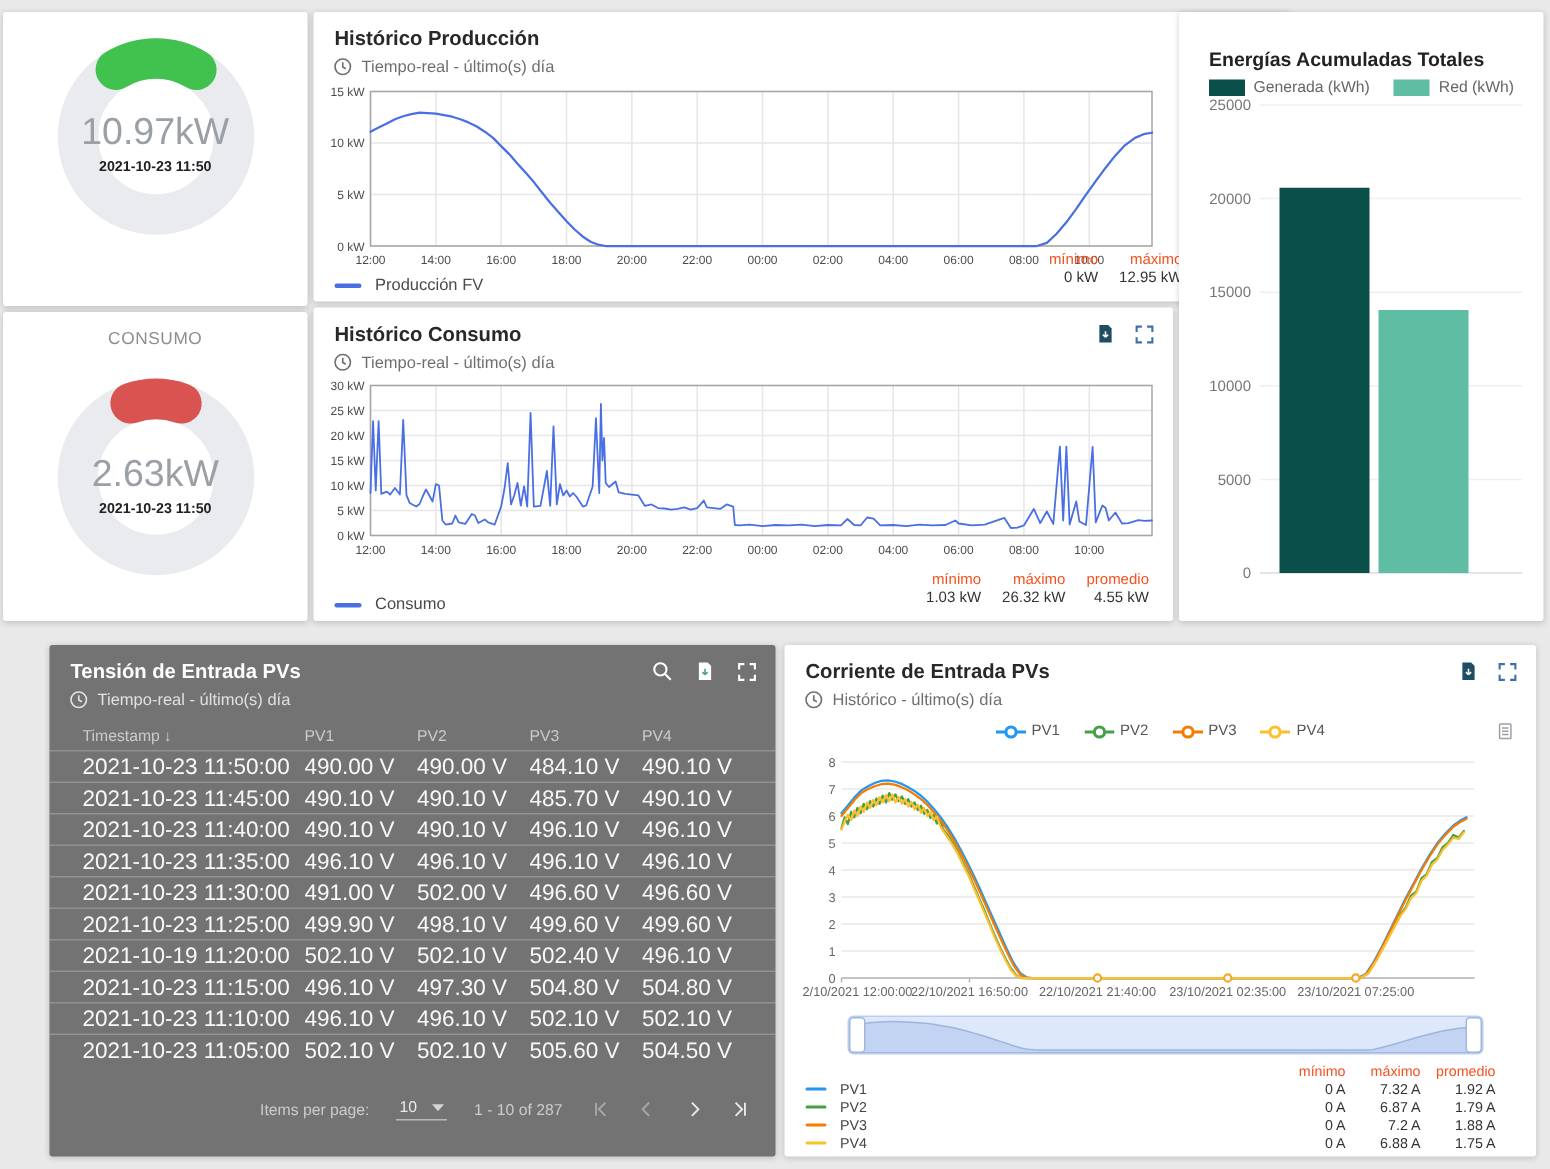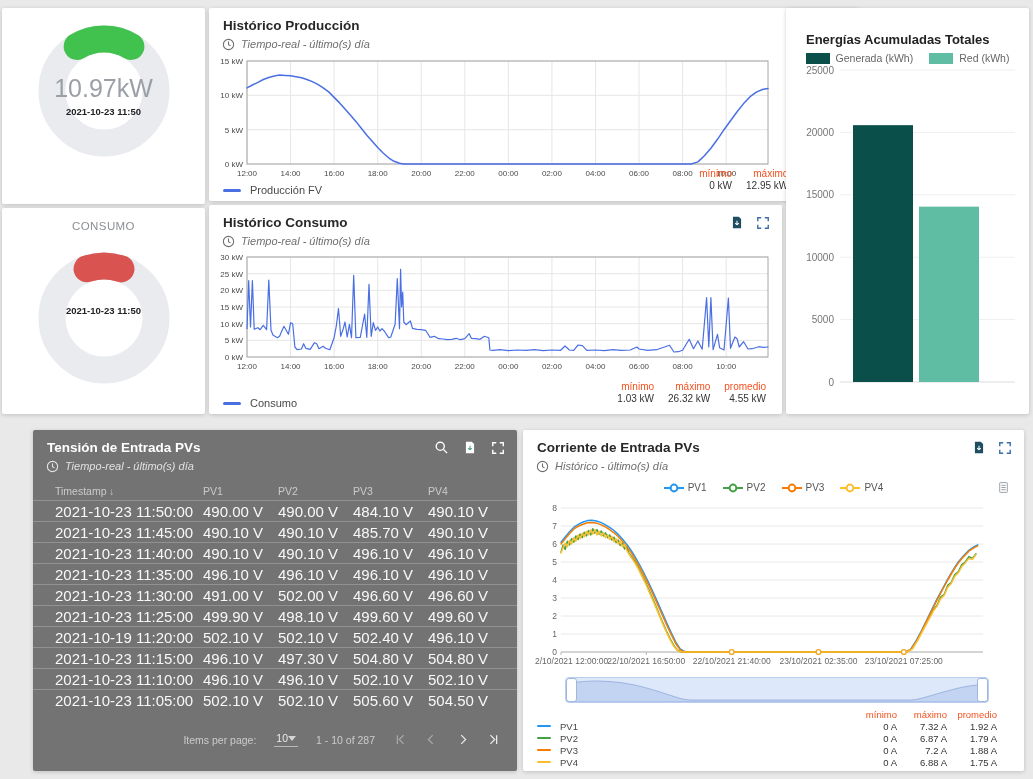--- a/index.html
+++ b/index.html
@@ -7,21 +7,21 @@
           font-family:"Liberation Sans", sans-serif;}
   .card{position:absolute;background:#fff;border-radius:2px;box-shadow:0 1px 4px rgba(0,0,0,.18);}
   
   .gauge-title{text-align:center;padding-top:12px;font-size:11.5px;letter-spacing:.4px;color:#8a8f94;}
   .gauge-wrap{position:relative;width:150px;margin:8px auto 0;}
   .gauge-center{position:absolute;left:0;right:0;top:0;text-align:center;}
   .gauge-value{font-size:25px;color:#9aa0a6;}
   .gauge-ts{font-size:9.5px;font-weight:bold;color:#202124;margin-top:3px;}
   
   .w-title{position:absolute;left:14px;top:10px;font-size:13.5px;font-weight:bold;color:#282828;}
-  .w-sub{position:absolute;left:13px;top:30px;display:flex;gap:6px;font-size:11px;color:#6f6f6f;font-style:italic;}
+  .w-sub{position:absolute;left:13px;top:30px;display:flex;align-items:center;gap:6px;font-size:11px;color:#6f6f6f;}
   .w-actions{position:absolute;right:12px;top:10px;display:flex;gap:12px;align-items:center;}
   .ic{display:inline-block;line-height:0;}
   
   .stats{position:absolute;display:grid;grid-template-columns:auto auto auto;column-gap:14px;row-gap:1px;text-align:right;}
   .stat-label{font-size:10px;color:#f4511e;}
   .stat-value{font-size:10px;color:#333;}
   .legend-line{position:absolute;display:flex;align-items:center;gap:9px;font-size:11px;color:#4a4a4a;}
   .dash{width:18px;height:3px;border-radius:2px;}
   
   .en-title{position:absolute;left:20px;top:24px;font-size:13px;font-weight:bold;color:#222;}
@@ -31,21 +31,21 @@
   
   .teal{background:#737373;color:#fff;}
   .teal .w-title{color:#fff;}
   .teal .w-sub{color:rgba(255,255,255,.78);}
   .t-head,.t-row{display:flex;padding:0 0 0 22px;align-items:center;}
   .t-head{height:18px;font-size:10.5px;color:rgba(255,255,255,.62);}
   .t-row{height:20px;font-size:15px;color:rgba(255,255,255,.95);border-top:1px solid rgba(255,255,255,.22);}
   .t-c0{width:148px;} .t-c{width:75px;} .t-c:last-child{width:70px;}
   .pagination{position:absolute;right:16px;top:302px;display:flex;align-items:center;gap:18px;
               font-size:10.5px;color:rgba(255,255,255,.62);}
-  .pp-select{display:inline-flex;align-items:center;border-bottom:1px solid rgba(255,255,255,.5);
+  .pp-select{display:inline-flex;align-items:center;gap:10px;border-bottom:1px solid rgba(255,255,255,.5);
              padding:0 2px 2px 2px;color:rgba(255,255,255,.85);}
   .pg-nav{display:flex;gap:16px;align-items:center;}
   
   .corr-legend{position:absolute;left:0;right:0;top:52px;display:flex;justify-content:center;gap:16px;}
   .corr-item{display:flex;align-items:center;gap:4px;font-size:10px;color:#555;}
   .corr-stats{position:absolute;left:14px;top:278px;width:460px;font-size:9.5px;}
   .cs-row{display:flex;align-items:center;height:12px;}
   .cs-name{display:flex;align-items:center;gap:9px;color:#454545;width:220px;}
   .cs-sp{flex:1;}
   .cs-c{width:50px;text-align:right;color:#333;}
@@ -75,20 +75,21 @@
   </section>
 
   <section class="card" style="left:2px;top:208px;width:203px;height:206px;">
     <div class="gauge-title">CONSUMO</div>
     <div class="gauge-wrap" style="height:156px;">
       <svg width="150" height="156">
         <circle cx="75" cy="78" r="52" fill="none" stroke="#e9ebef" stroke-width="27"></circle>
         <circle id="arc-cons" cx="75" cy="78" r="52" fill="none" stroke-width="27" stroke-linecap="round" transform="rotate(-109 75 78)" stroke="#d95350" stroke-dasharray="34.48770601940795 326.7256359733385"></circle>
       </svg>
       <div class="gauge-center" style="top:62px;">
+        <div class="gauge-value">2.63kW</div>
         <div class="gauge-ts">2021-10-23 11:50</div>
       </div>
     </div>
   </section>
 
   <section class="card" style="left:209px;top:8px;width:651px;height:193px;">
     <div class="w-title">Histórico Producción</div>
     <div class="w-sub">
       <span class="ic">
         <svg width="13" height="13" viewBox="0 0 24 24">

